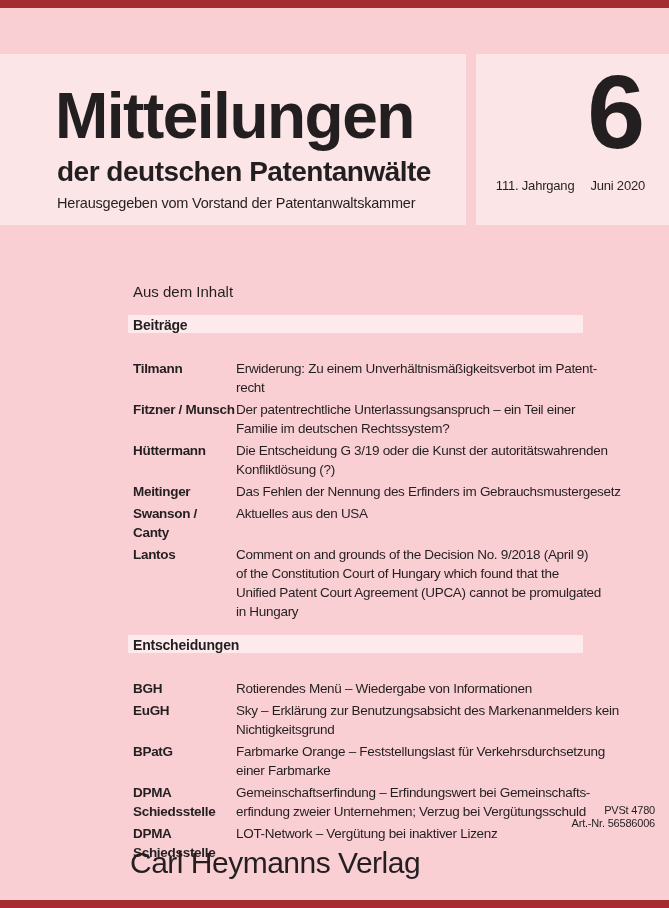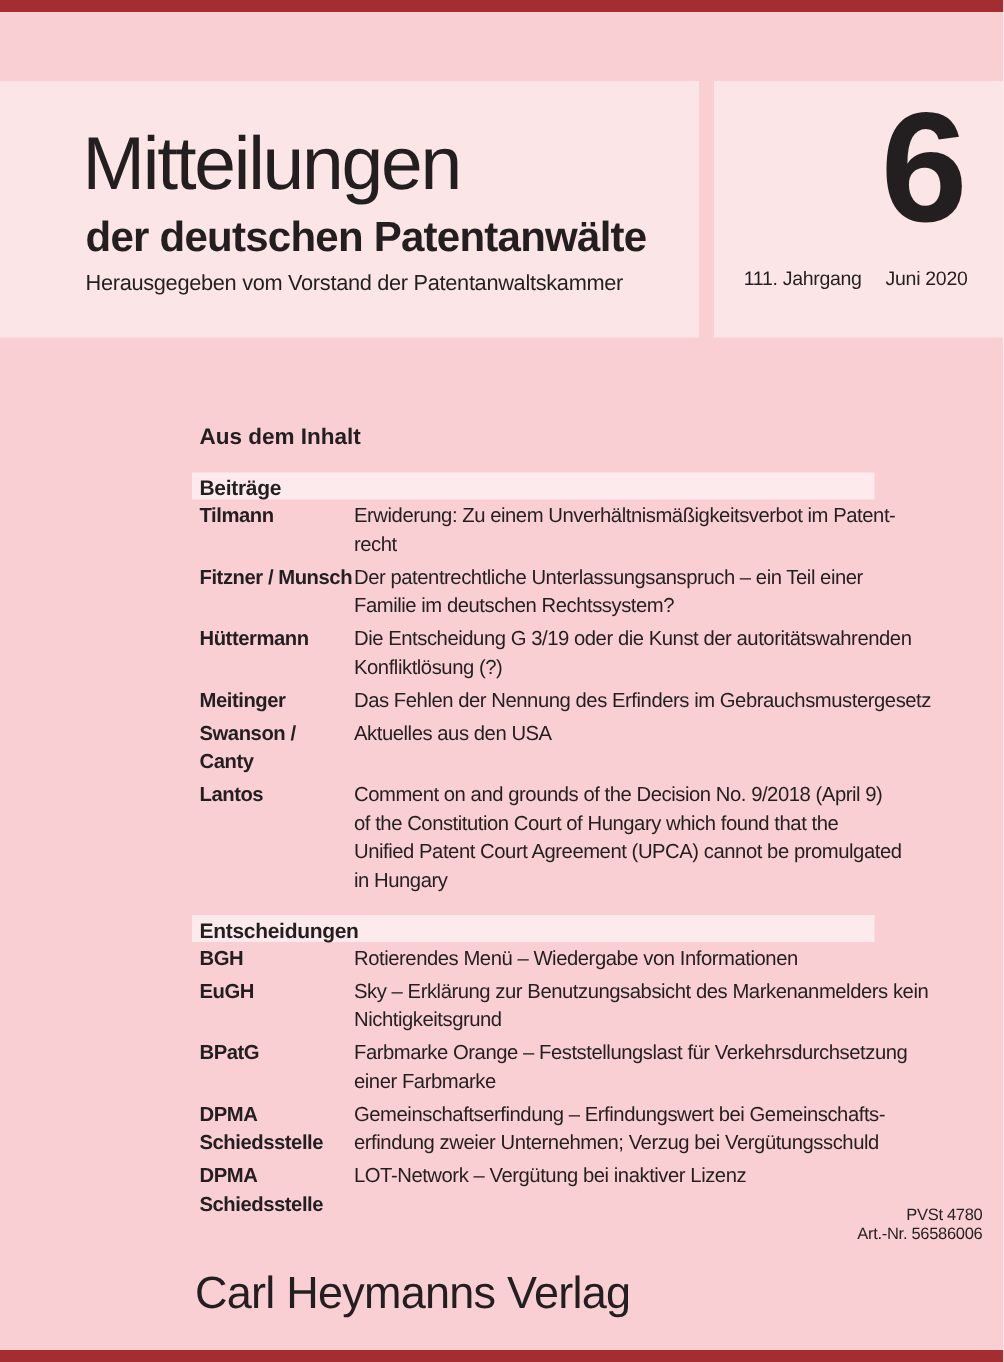--- a/index.html
+++ b/index.html
@@ -24,43 +24,43 @@
   
   .masthead-left{
     position:absolute;left:0;top:54px;width:466px;height:171px;
     background:var(--panel-pink);box-sizing:border-box;padding:30px 0 0 55px;
   }
   .masthead-right{
     position:absolute;left:476px;top:54px;width:193px;height:171px;
     background:var(--panel-pink);box-sizing:border-box;
   }
   .journal-title{
-    font-size:50px;font-weight:normal;line-height:1;letter-spacing:-1.5px;margin:0;
+    font-size:64px;font-weight:bold;line-height:1;letter-spacing:-1.5px;margin:0;
   }
   .journal-subtitle{
     font-size:28px;font-weight:700;line-height:1.1;letter-spacing:-0.5px;margin:9px 0 0 2px;
   }
   .journal-tagline{
     font-size:14.5px;font-weight:400;line-height:1.2;letter-spacing:-0.2px;margin:7px 0 0 2px;
   }
   .issue-number{
     position:absolute;top:6px;right:24px;font-size:104px;font-weight:bold;line-height:1;
   }
   .issue-line{
     position:absolute;top:124px;right:24px;display:flex;gap:16px;
     font-size:13px;letter-spacing:-0.2px;white-space:pre;
   }
 
   
   .contents{position:absolute;left:133px;top:283px;width:452px;}
-  .contents-heading{font-size:15px;font-weight:bold;line-height:18px;margin:0 0 0 0;}
+  .contents-heading{font-size:15px;font-weight:normal;line-height:18px;margin:0 0 0 0;}
   .section-band{
     background:var(--band-pink);
     width:450px;height:18px;line-height:20px;
-    margin:14px 0 1px -5px;padding-left:5px;
+    margin:14px 0 26px -5px;padding-left:5px;
     font-size:14px;font-weight:bold;letter-spacing:-0.2px;
   }
   .toc-row{display:flex;margin-bottom:3px;font-size:13.5px;line-height:19px;letter-spacing:-0.3px;}
   .toc-author{width:103px;flex-shrink:0;font-weight:bold;white-space:pre-line;}
   .toc-title{white-space:pre;}
 
   
   .publisher{
     position:absolute;left:130px;top:846px;
     font-size:30px;font-weight:400;letter-spacing:-0.5px;line-height:1.1;

